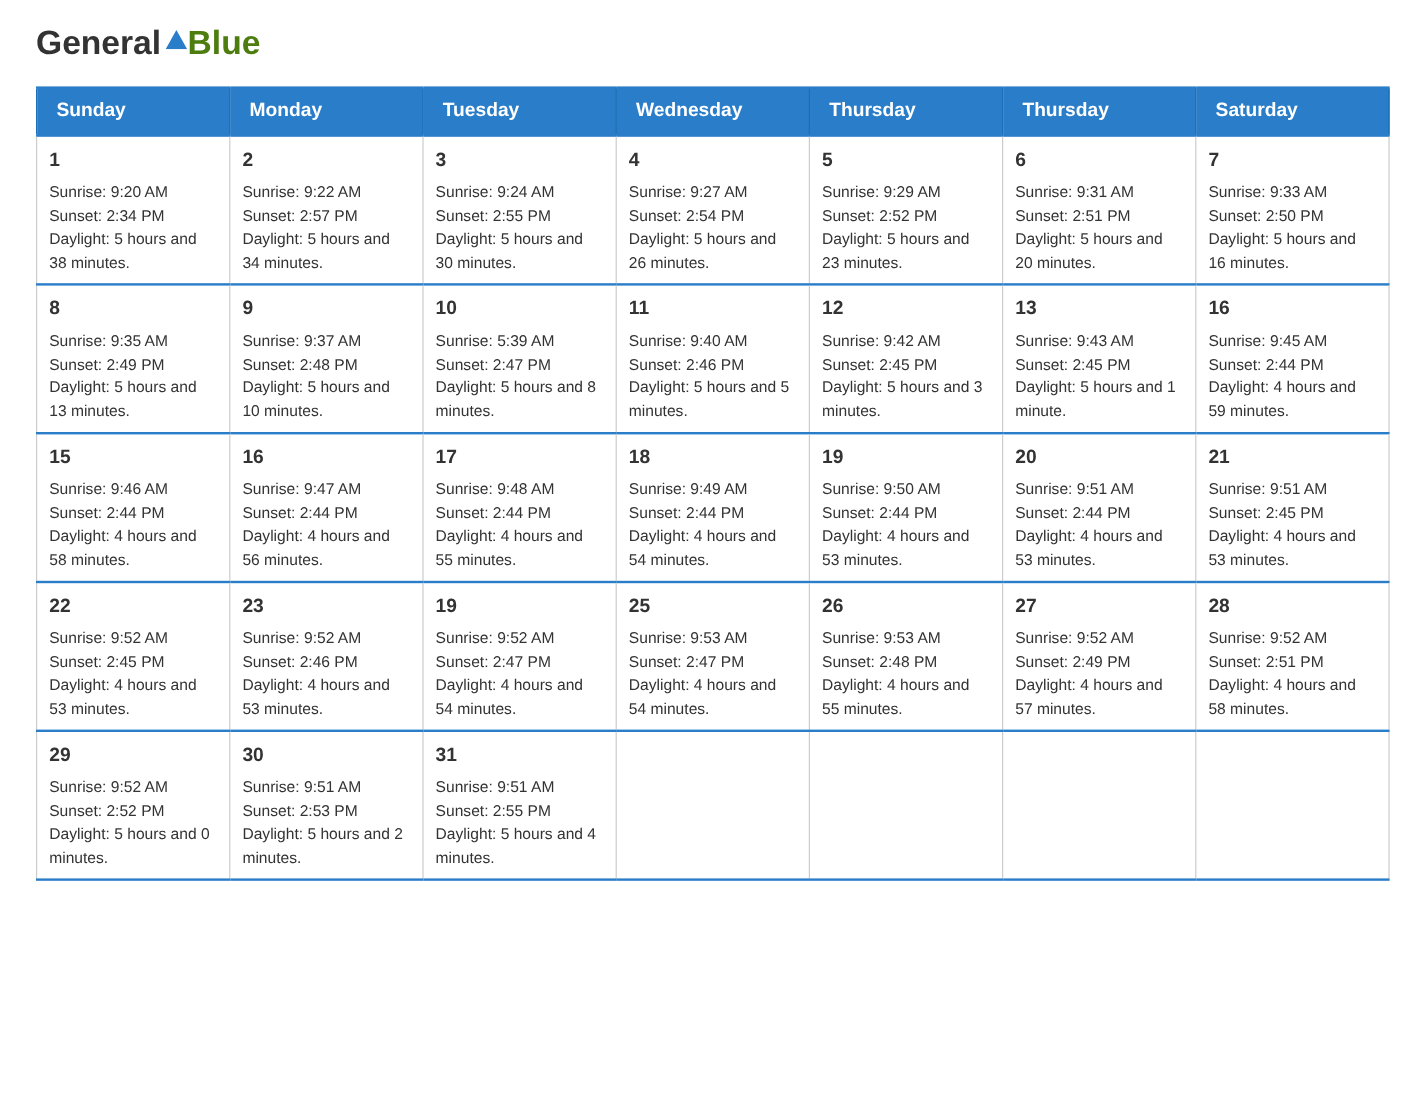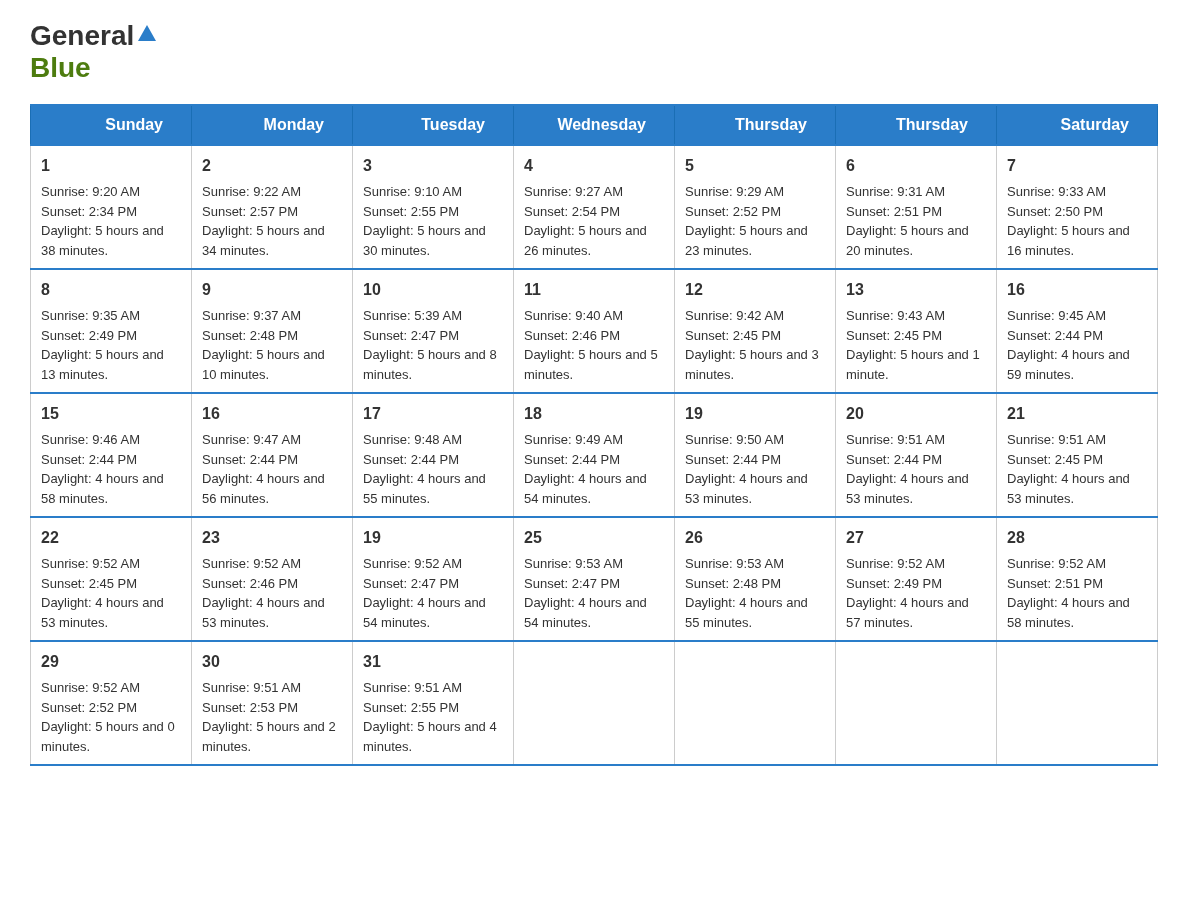--- a/index.html
+++ b/index.html
@@ -11,21 +11,20 @@
       padding: 20px 30px;
     }
     .header {
       display: flex;
       justify-content: space-between;
       align-items: flex-start;
       margin-bottom: 20px;
     }
     .logo {
       display: flex;
-      flex-direction: column;
       align-items: flex-start;
     }
     .logo-line1 {
       display: flex;
       align-items: center;
     }
     .title-area {
       text-align: right;
     }
     .month-title {
@@ -41,22 +40,22 @@
     }
     .calendar {
       width: 100%;
       border-collapse: collapse;
     }
     .calendar th {
       background-color: #2a7dc9;
       color: #fff;
       font-size: 16px;
       font-weight: bold;
-      padding: 10px 28px;
-      text-align: right;
+      padding: 10px 16px;
+      text-align: left;
       border: 1px solid #1a6eb5;
     }
     .calendar td {
       border: 1px solid #ccc;
       vertical-align: top;
       padding: 8px 10px;
       width: calc(100% / 7);
       font-size: 13px;
       color: #333;
       line-height: 1.5;
@@ -131,21 +130,21 @@
         <span>Daylight: 5 hours and 38 minutes.</span>
       </td>
         <td style="border-top: 2px solid rgb(42, 125, 201);">
         <span class="day-num">2</span>
         <span>Sunrise: 9:22 AM</span><br>
         <span>Sunset: 2:57 PM</span><br>
         <span>Daylight: 5 hours and 34 minutes.</span>
       </td>
         <td style="border-top: 2px solid rgb(42, 125, 201);">
         <span class="day-num">3</span>
-        <span>Sunrise: 9:10 AM</span><br>
+        <span>Sunrise: 9:24 AM</span><br>
         <span>Sunset: 2:55 PM</span><br>
         <span>Daylight: 5 hours and 30 minutes.</span>
       </td>
         <td style="border-top: 2px solid rgb(42, 125, 201);">
         <span class="day-num">4</span>
         <span>Sunrise: 9:27 AM</span><br>
         <span>Sunset: 2:54 PM</span><br>
         <span>Daylight: 5 hours and 26 minutes.</span>
       </td>
         <td style="border-top: 2px solid rgb(42, 125, 201);">

